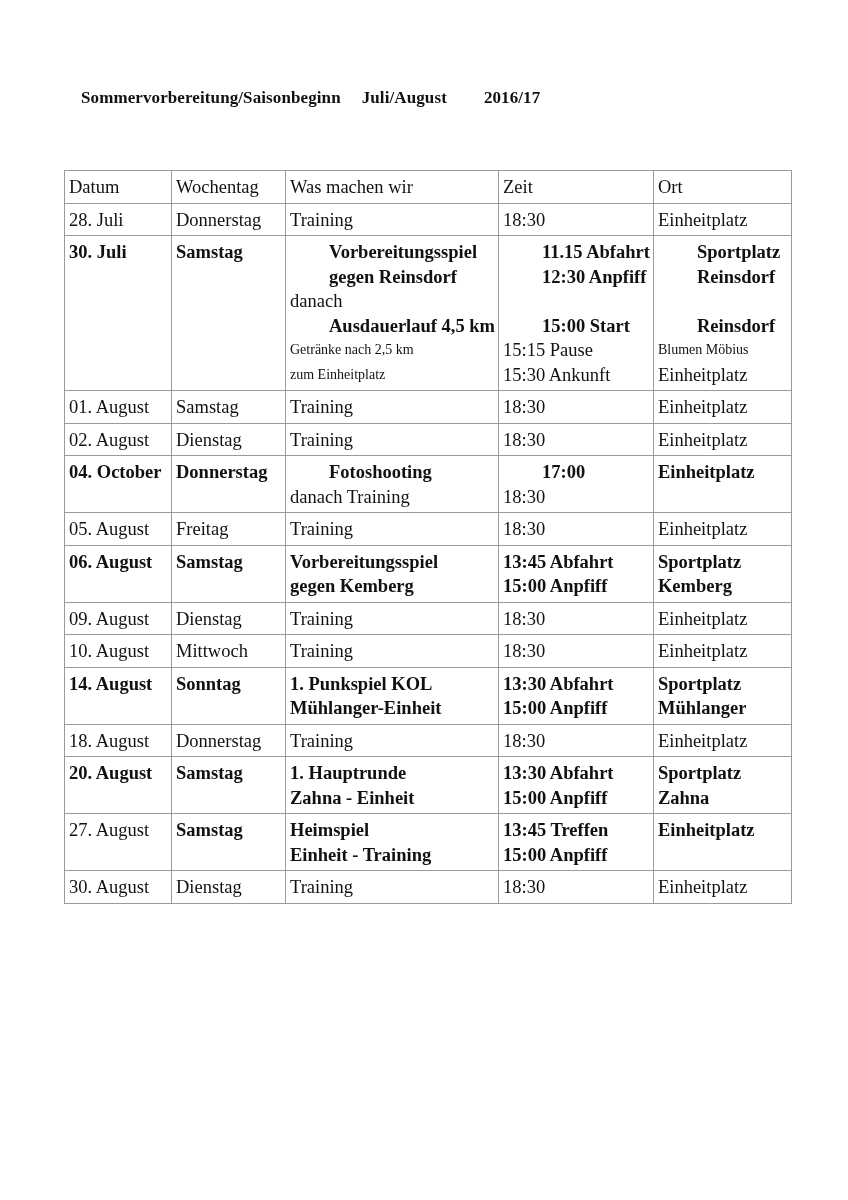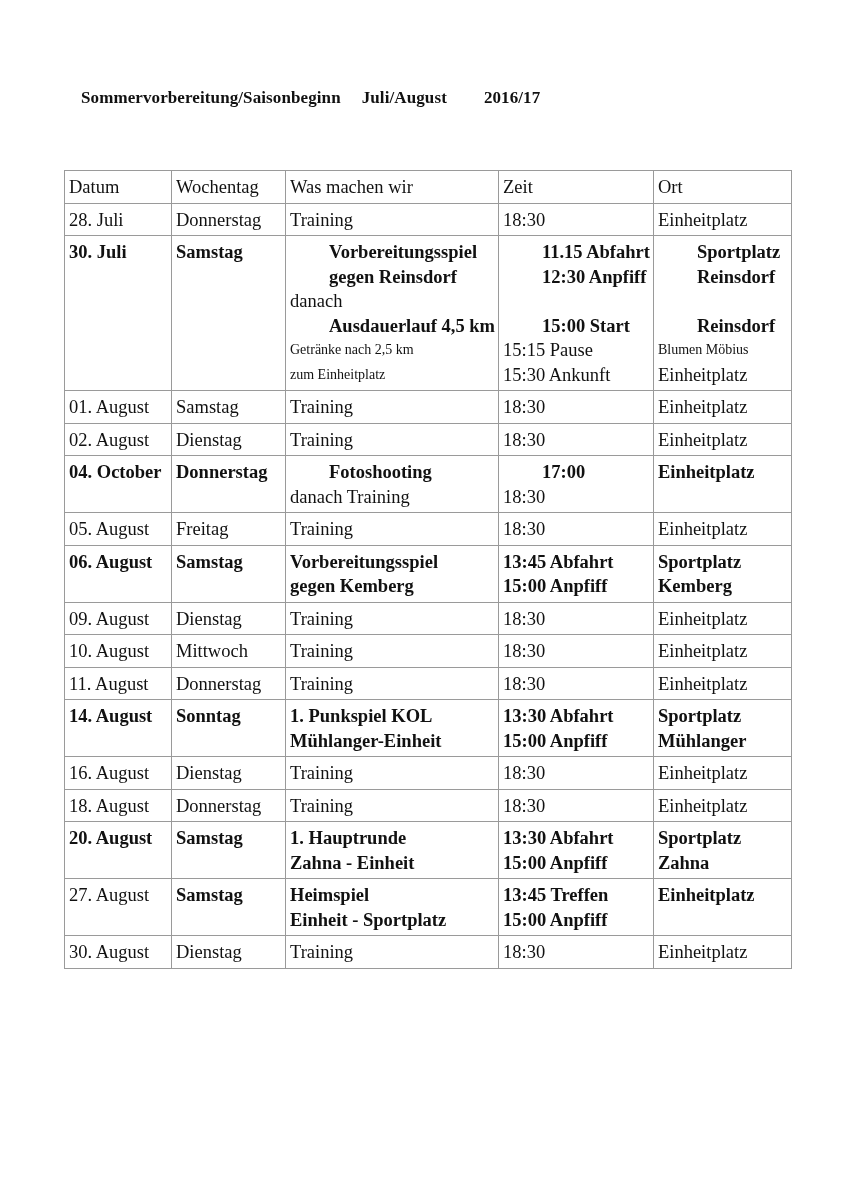--- a/index.html
+++ b/index.html
@@ -185,52 +185,38 @@
     </tr>
 
     <tr>
       <td>10. August</td>
       <td>Mittwoch</td>
       <td>Training</td>
       <td>18:30</td>
       <td>Einheitplatz</td>
     </tr>
 
-    <tr>
-      <td>11. August</td>
-      <td>Donnerstag</td>
-      <td>Training</td>
-      <td>18:30</td>
-      <td>Einheitplatz</td>
-    </tr>
 
     <tr>
       <td class="b">14. August</td>
       <td class="b">Sonntag</td>
       <td class="b">
         <span class="line">1. Punkspiel KOL</span>
         <span class="line">Mühlanger-Einheit</span>
       </td>
       <td class="b">
         <span class="line">13:30 Abfahrt</span>
         <span class="line">15:00 Anpfiff</span>
       </td>
       <td class="b">
         <span class="line">Sportplatz</span>
         <span class="line">Mühlanger</span>
       </td>
     </tr>
 
-    <tr>
-      <td>16. August</td>
-      <td>Dienstag</td>
-      <td>Training</td>
-      <td>18:30</td>
-      <td>Einheitplatz</td>
-    </tr>
 
     <tr>
       <td>18. August</td>
       <td>Donnerstag</td>
       <td>Training</td>
       <td>18:30</td>
       <td>Einheitplatz</td>
     </tr>
 
     <tr>
@@ -250,21 +236,21 @@
       </td>
     </tr>
 
 
 
     <tr>
       <td>27. August</td>
       <td class="b">Samstag</td>
       <td class="b">
         <span class="line">Heimspiel</span>
-        <span class="line">Einheit - Sportplatz</span>
+        <span class="line">Einheit - Training</span>
       </td>
       <td class="b">
         <span class="line">13:45 Treffen</span>
         <span class="line">15:00 Anpfiff</span>
       </td>
       <td class="b">Einheitplatz</td>
     </tr>
 
     <tr>
       <td>30. August</td>

